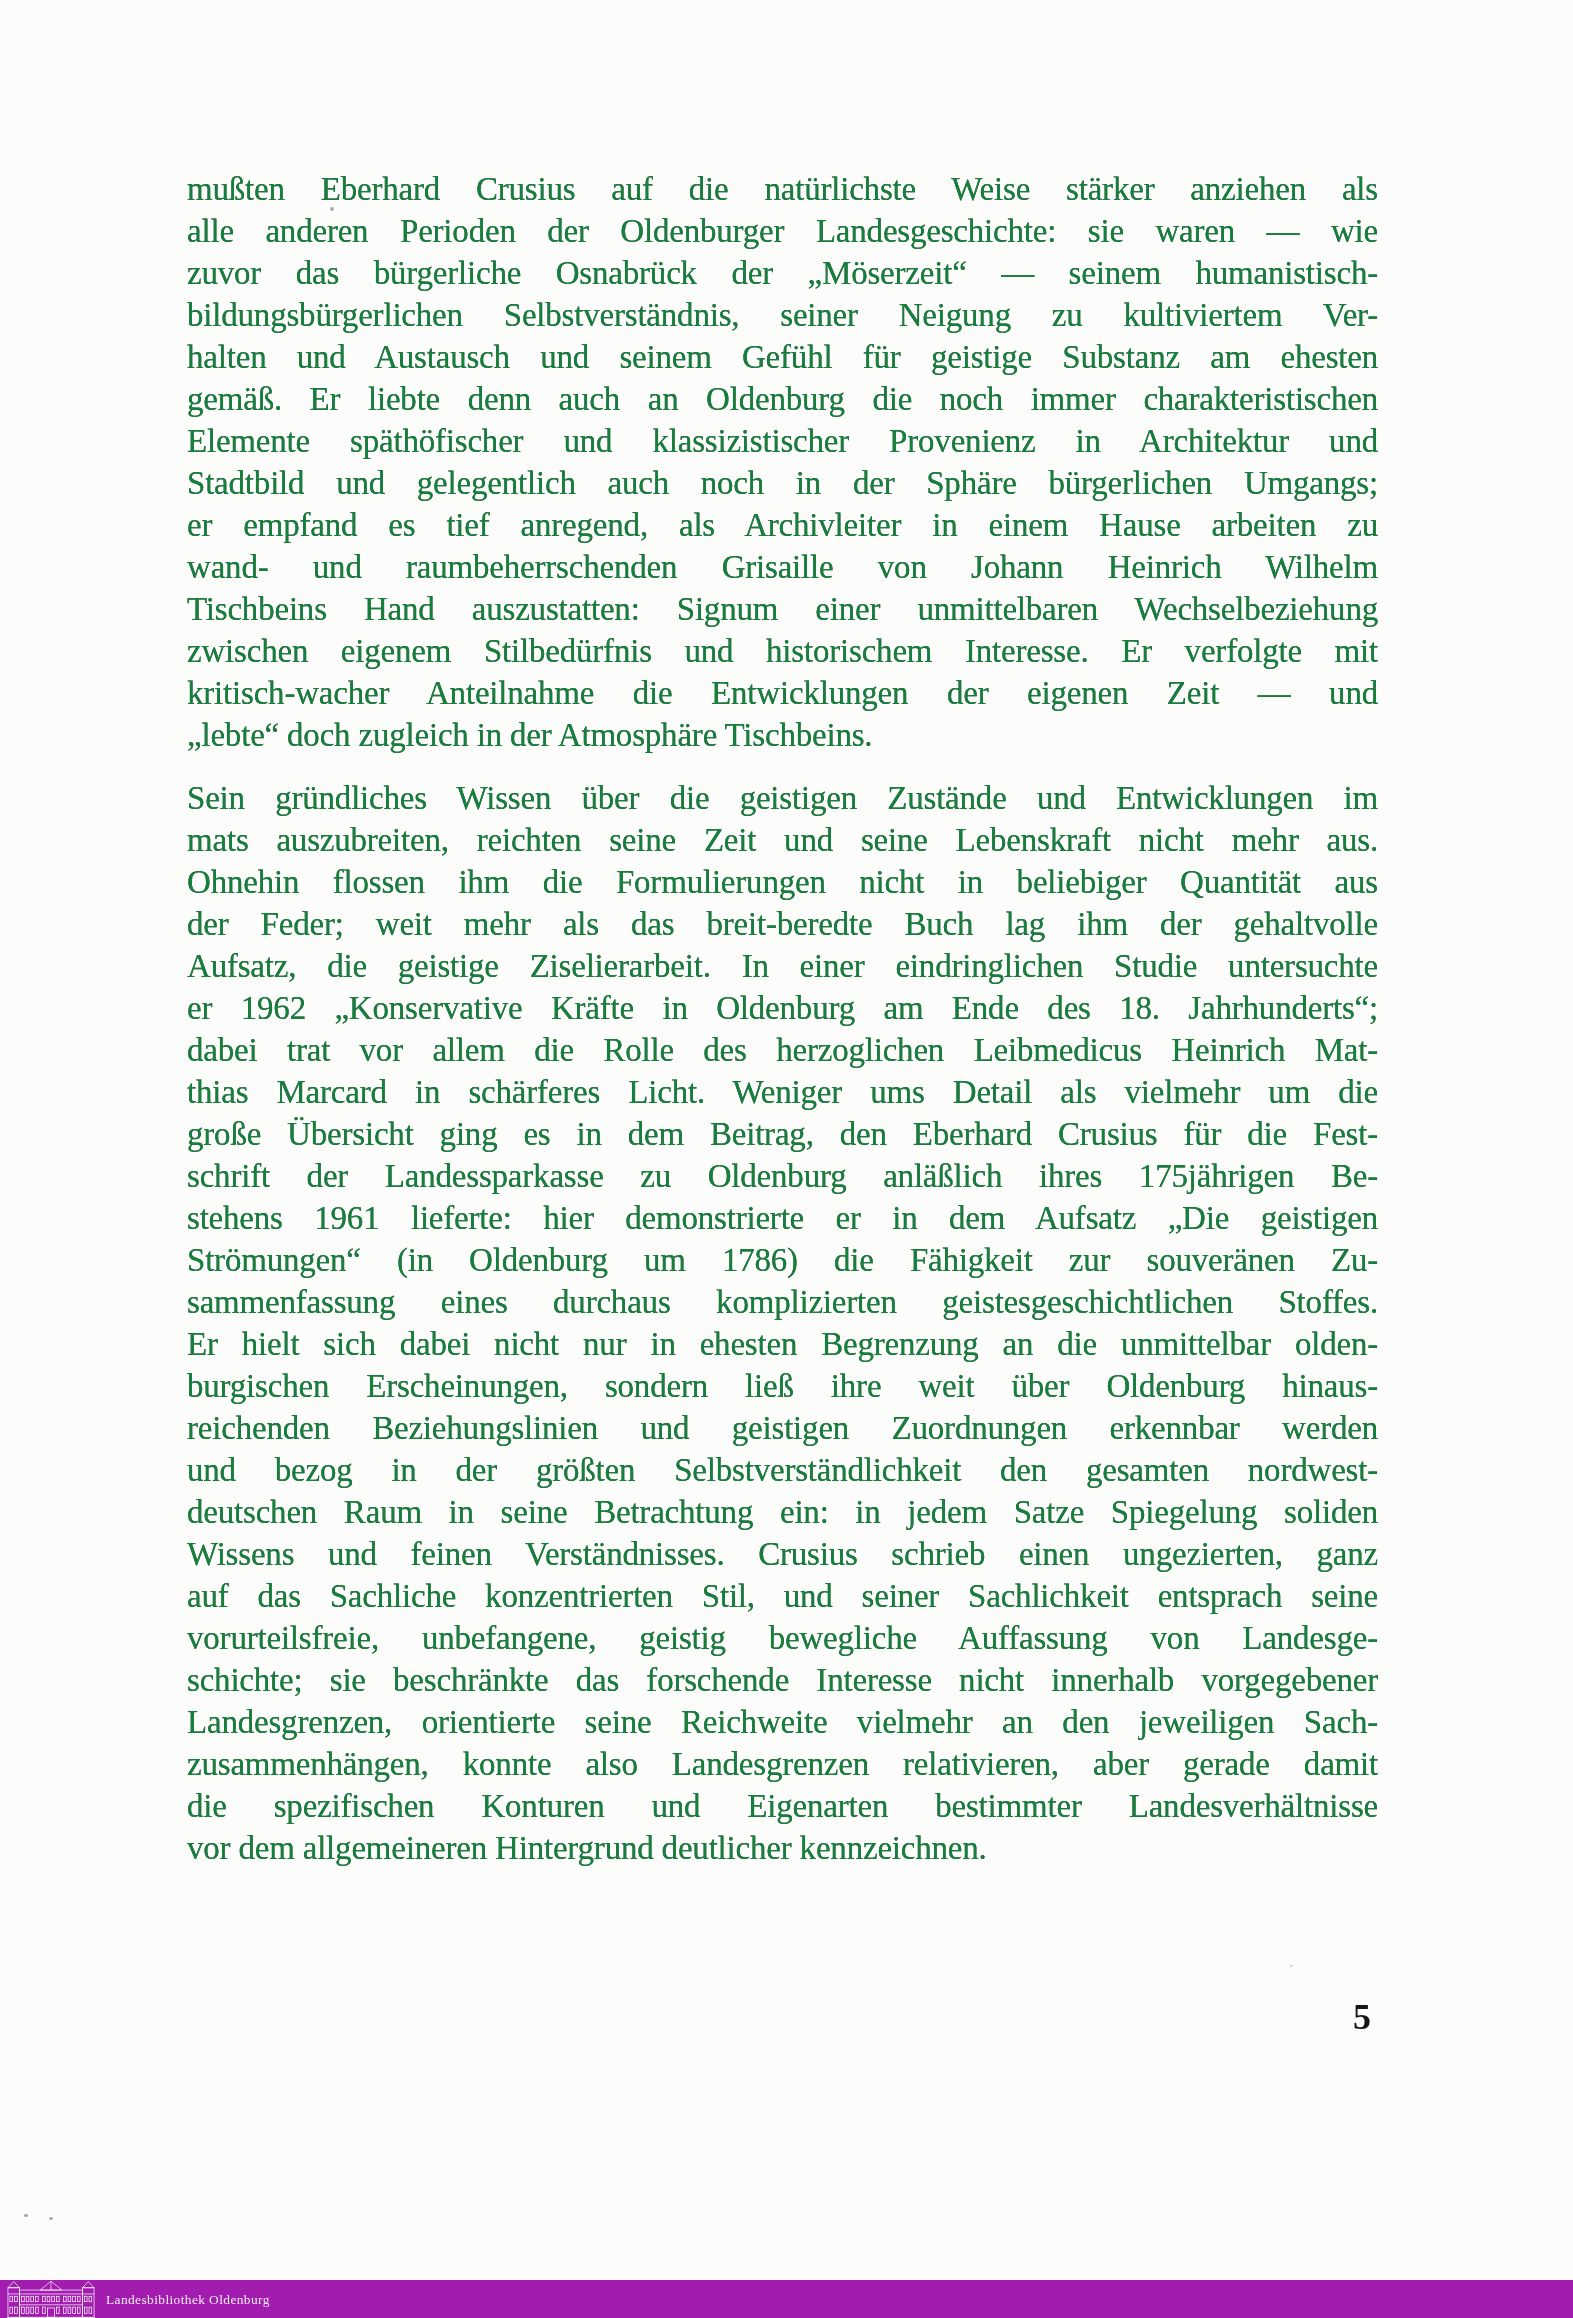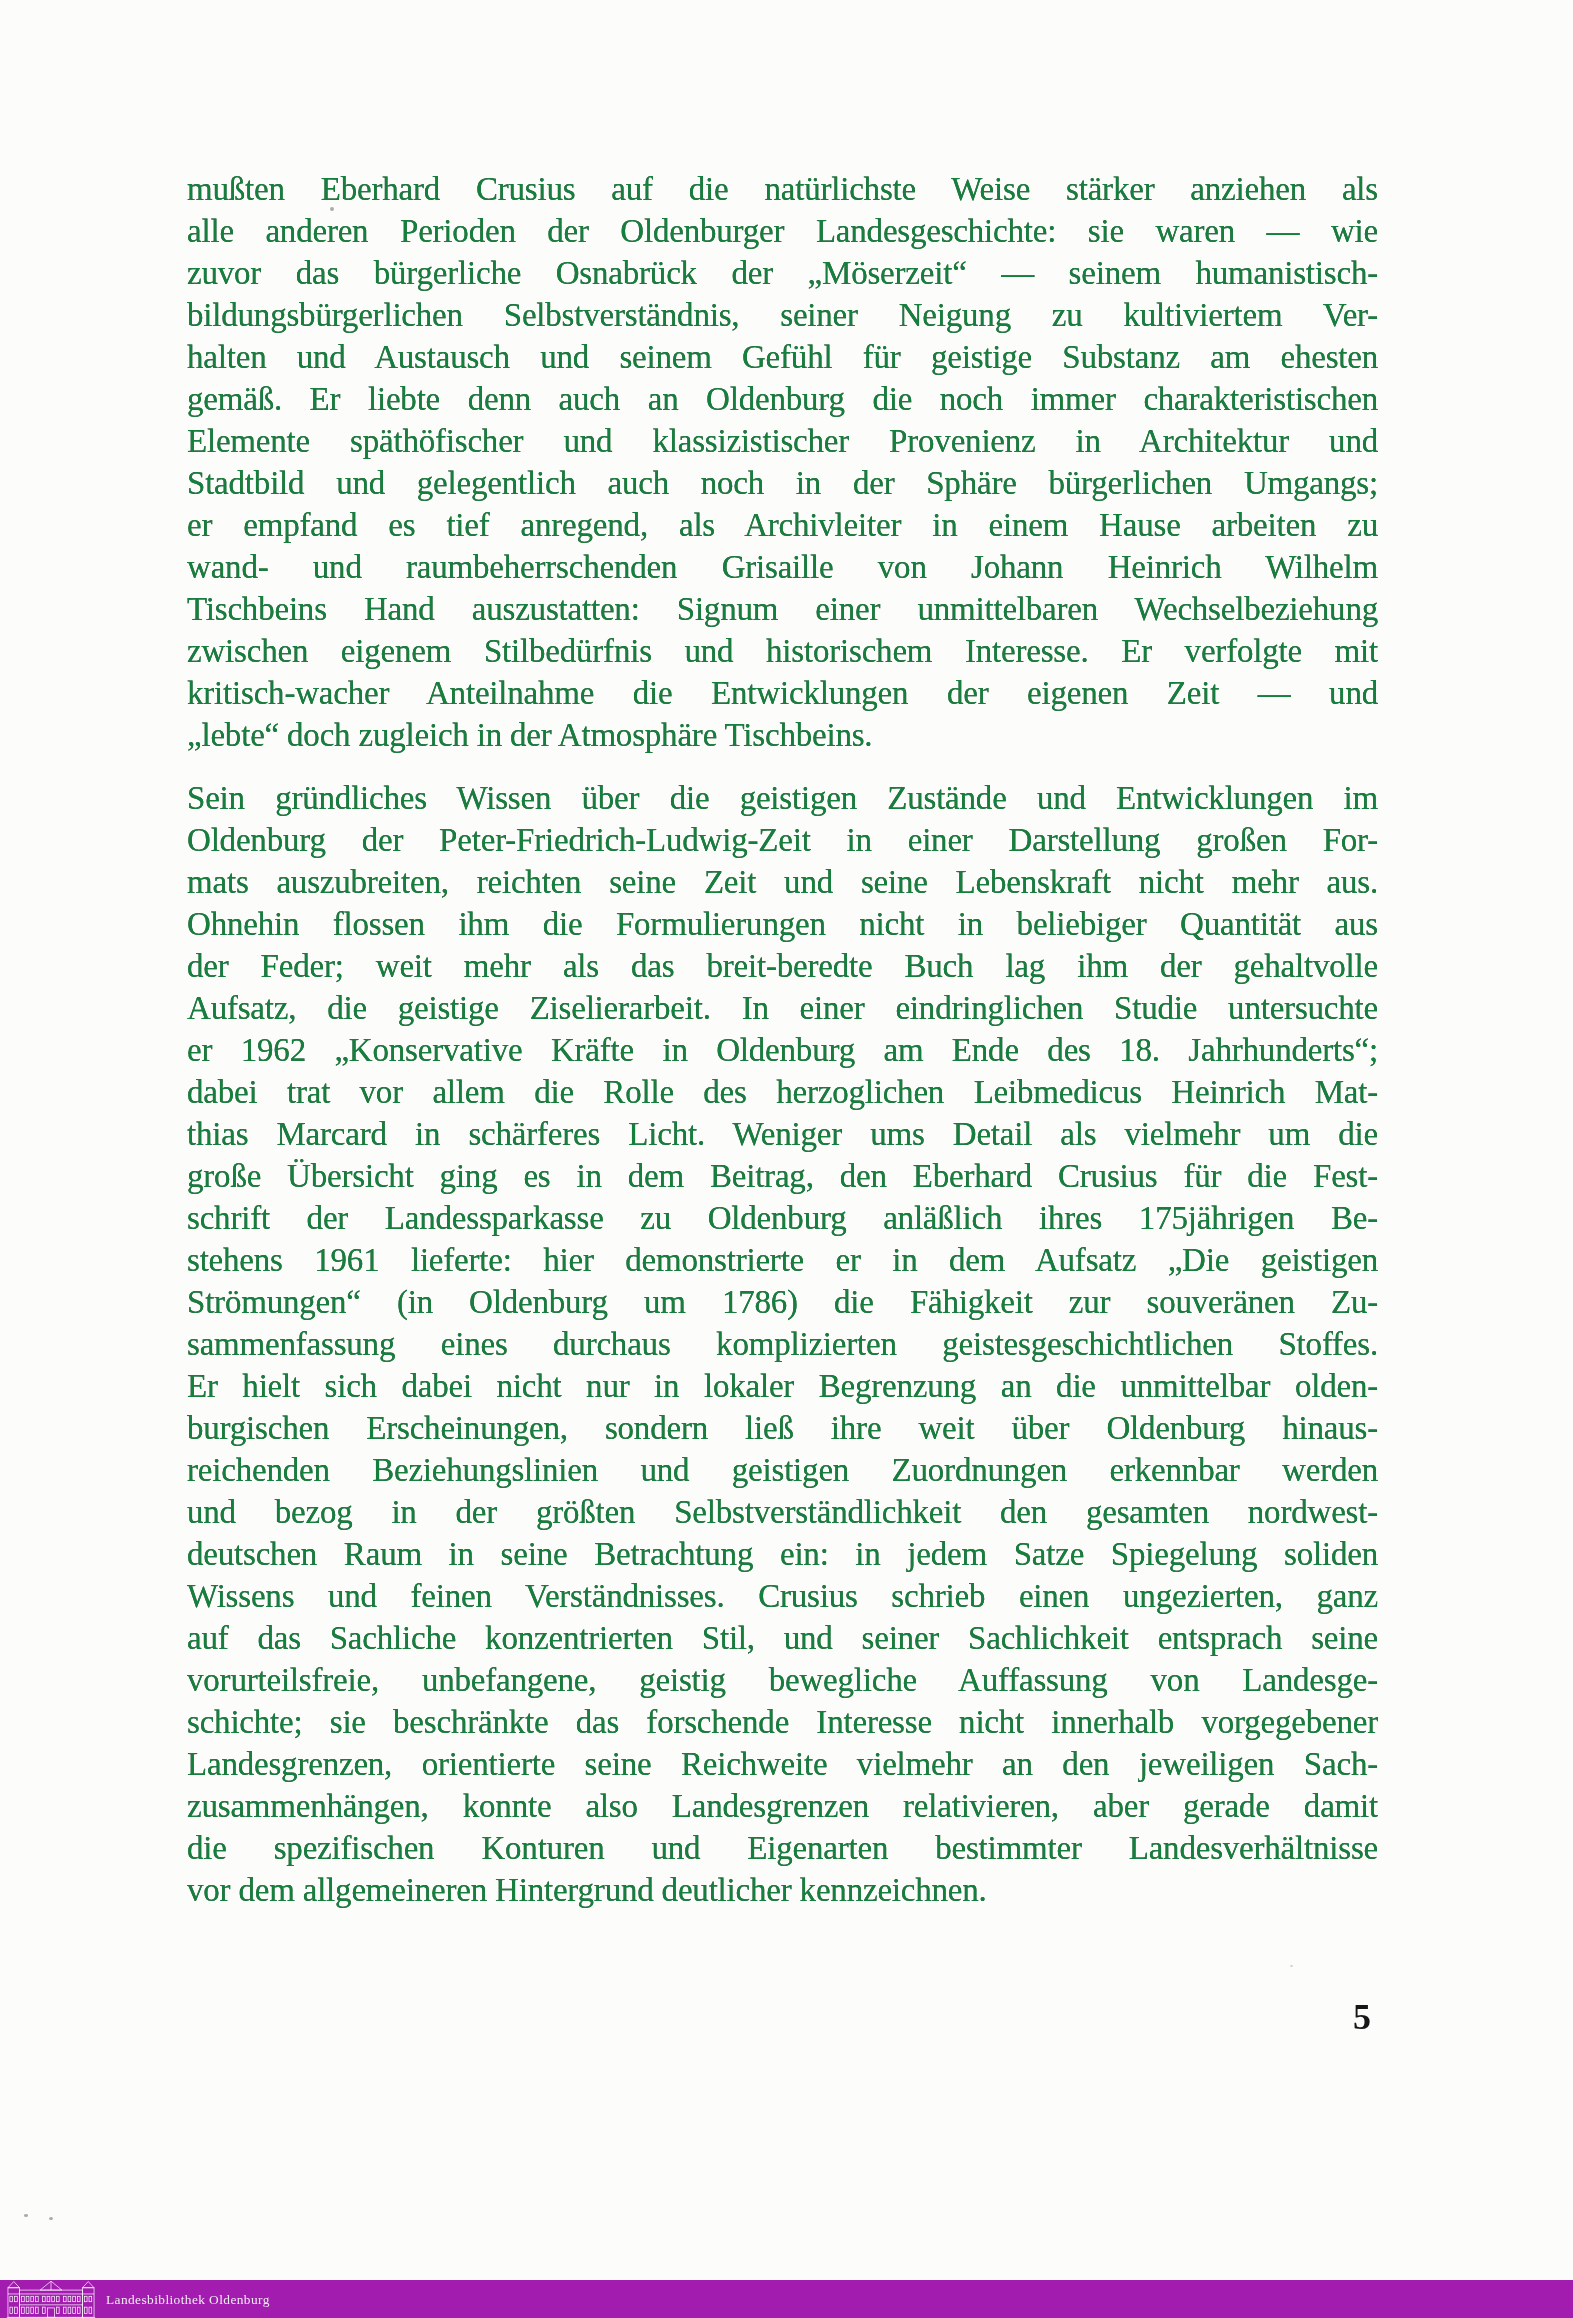--- a/index.html
+++ b/index.html
@@ -94,34 +94,33 @@
       <div class="line">Stadtbild und gelegentlich auch noch in der Sphäre bürgerlichen Umgangs;</div>
       <div class="line">er empfand es tief anregend, als Archivleiter in einem Hause arbeiten zu</div>
       <div class="line">wand- und raumbeherrschenden Grisaille von Johann Heinrich Wilhelm</div>
       <div class="line">Tischbeins Hand auszustatten: Signum einer unmittelbaren Wechselbeziehung</div>
       <div class="line">zwischen eigenem Stilbedürfnis und historischem Interesse. Er verfolgte mit</div>
       <div class="line">kritisch-wacher Anteilnahme die Entwicklungen der eigenen Zeit — und</div>
       <div class="line last">„lebte“ doch zugleich in der Atmosphäre Tischbeins.</div>
     </div>
     <div class="para">
       <div class="line">Sein gründliches Wissen über die geistigen Zustände und Entwicklungen im</div>
-      <div class="line">Oldenburg der Peter-Friedrich-Ludwig-Zeit in einer Darstellung großen For-</div>
       <div class="line">mats auszubreiten, reichten seine Zeit und seine Lebenskraft nicht mehr aus.</div>
       <div class="line">Ohnehin flossen ihm die Formulierungen nicht in beliebiger Quantität aus</div>
       <div class="line">der Feder; weit mehr als das breit-beredte Buch lag ihm der gehaltvolle</div>
       <div class="line">Aufsatz, die geistige Ziselierarbeit. In einer eindringlichen Studie untersuchte</div>
       <div class="line">er 1962 „Konservative Kräfte in Oldenburg am Ende des 18. Jahrhunderts“;</div>
       <div class="line">dabei trat vor allem die Rolle des herzoglichen Leibmedicus Heinrich Mat-</div>
       <div class="line">thias Marcard in schärferes Licht. Weniger ums Detail als vielmehr um die</div>
       <div class="line">große Übersicht ging es in dem Beitrag, den Eberhard Crusius für die Fest-</div>
       <div class="line">schrift der Landessparkasse zu Oldenburg anläßlich ihres 175jährigen Be-</div>
       <div class="line">stehens 1961 lieferte: hier demonstrierte er in dem Aufsatz „Die geistigen</div>
       <div class="line">Strömungen“ (in Oldenburg um 1786) die Fähigkeit zur souveränen Zu-</div>
       <div class="line">sammenfassung eines durchaus komplizierten geistesgeschichtlichen Stoffes.</div>
-      <div class="line">Er hielt sich dabei nicht nur in lokaler Begrenzung an die unmittelbar olden-</div>
+      <div class="line">Er hielt sich dabei nicht nur in ehesten Begrenzung an die unmittelbar olden-</div>
       <div class="line">burgischen Erscheinungen, sondern ließ ihre weit über Oldenburg hinaus-</div>
       <div class="line">reichenden Beziehungslinien und geistigen Zuordnungen erkennbar werden</div>
       <div class="line">und bezog in der größten Selbstverständlichkeit den gesamten nordwest-</div>
       <div class="line">deutschen Raum in seine Betrachtung ein: in jedem Satze Spiegelung soliden</div>
       <div class="line">Wissens und feinen Verständnisses. Crusius schrieb einen ungezierten, ganz</div>
       <div class="line">auf das Sachliche konzentrierten Stil, und seiner Sachlichkeit entsprach seine</div>
       <div class="line">vorurteilsfreie, unbefangene, geistig bewegliche Auffassung von Landesge-</div>
       <div class="line">schichte; sie beschränkte das forschende Interesse nicht innerhalb vorgegebener</div>
       <div class="line">Landesgrenzen, orientierte seine Reichweite vielmehr an den jeweiligen Sach-</div>
       <div class="line">zusammenhängen, konnte also Landesgrenzen relativieren, aber gerade damit</div>

